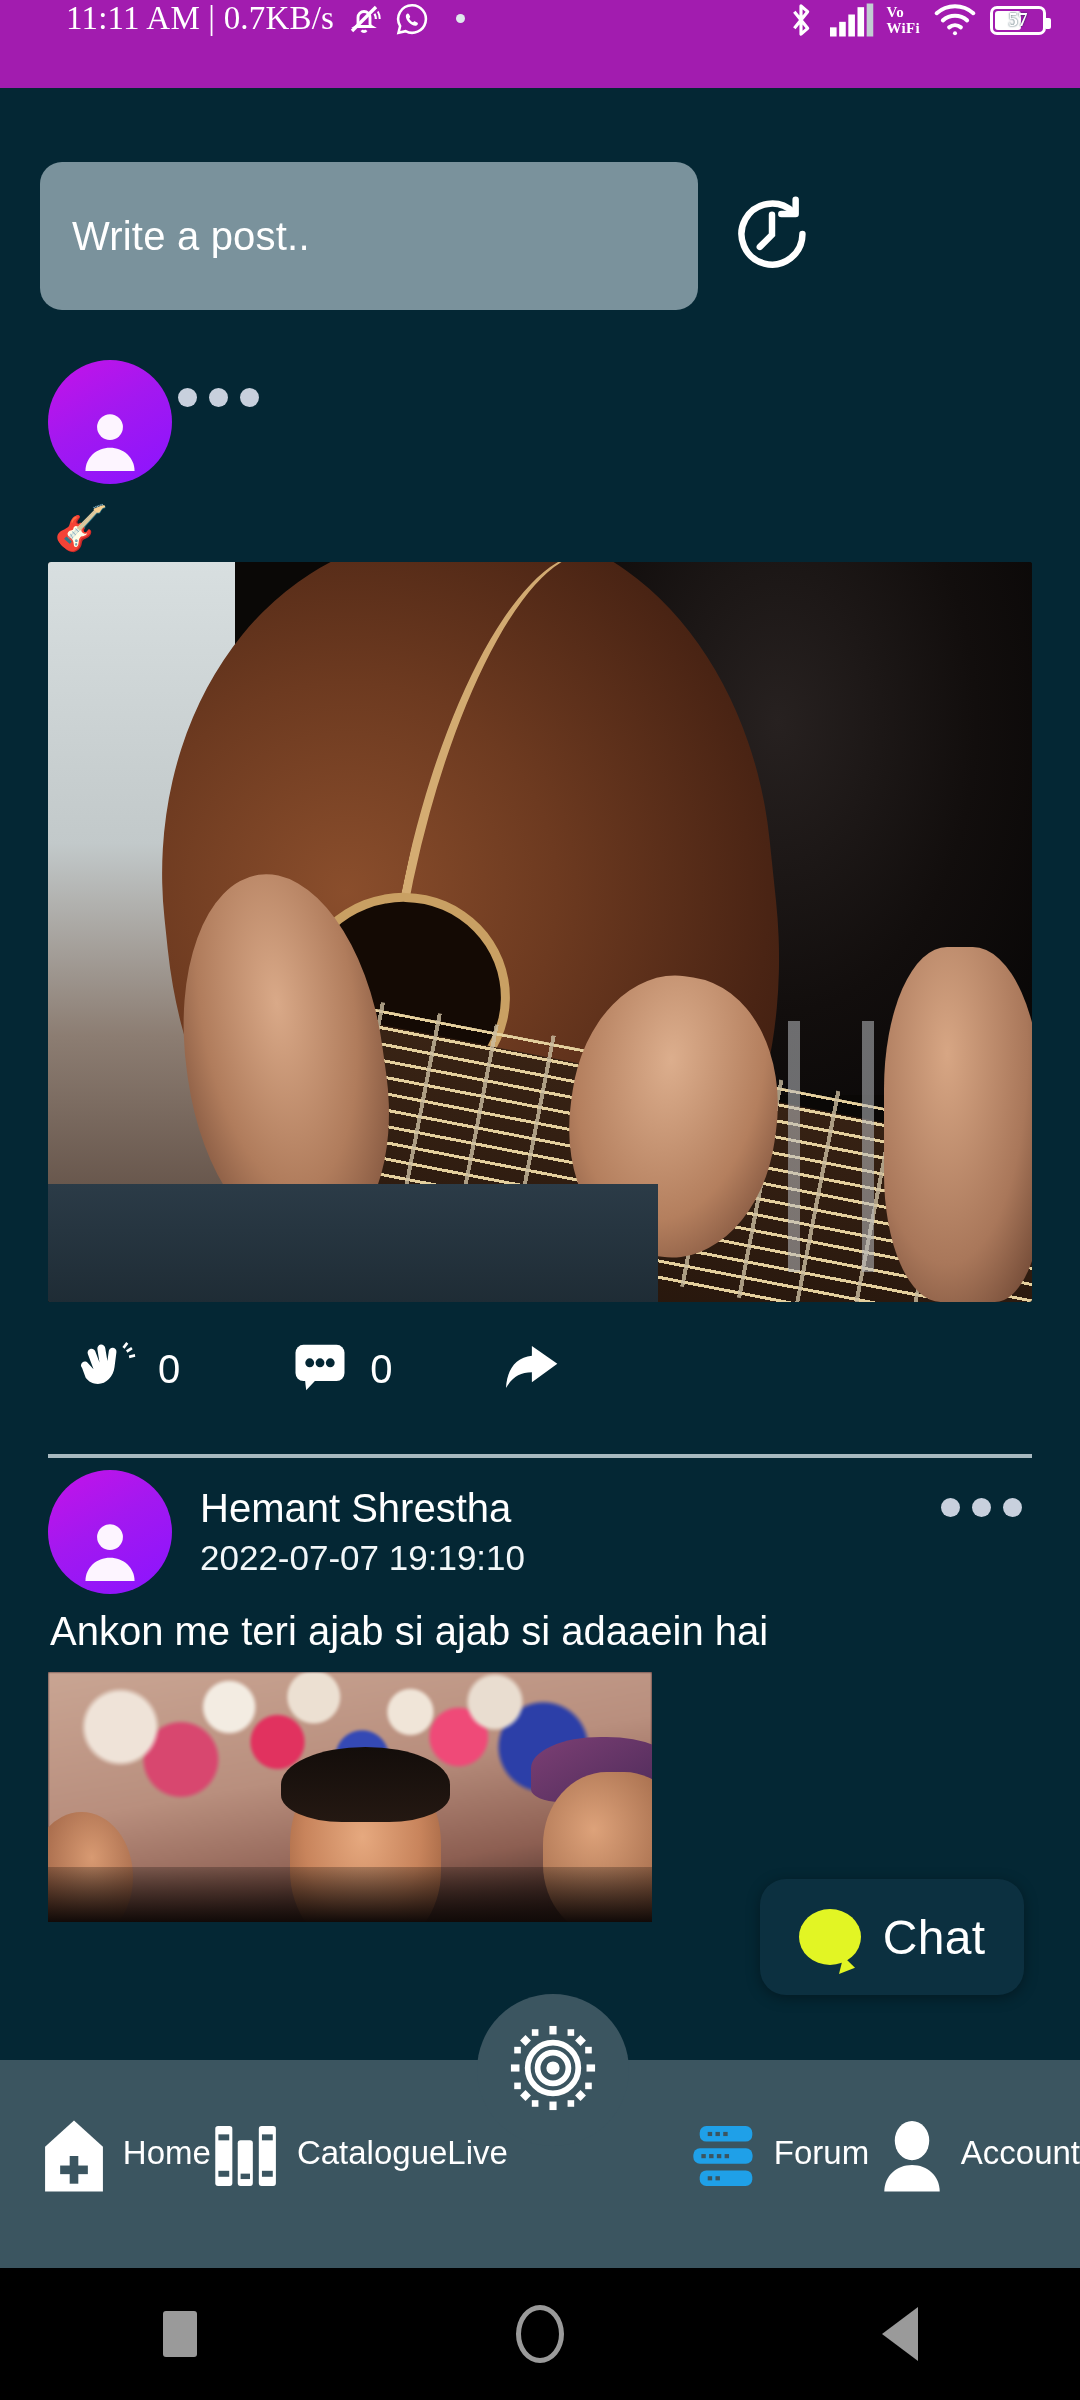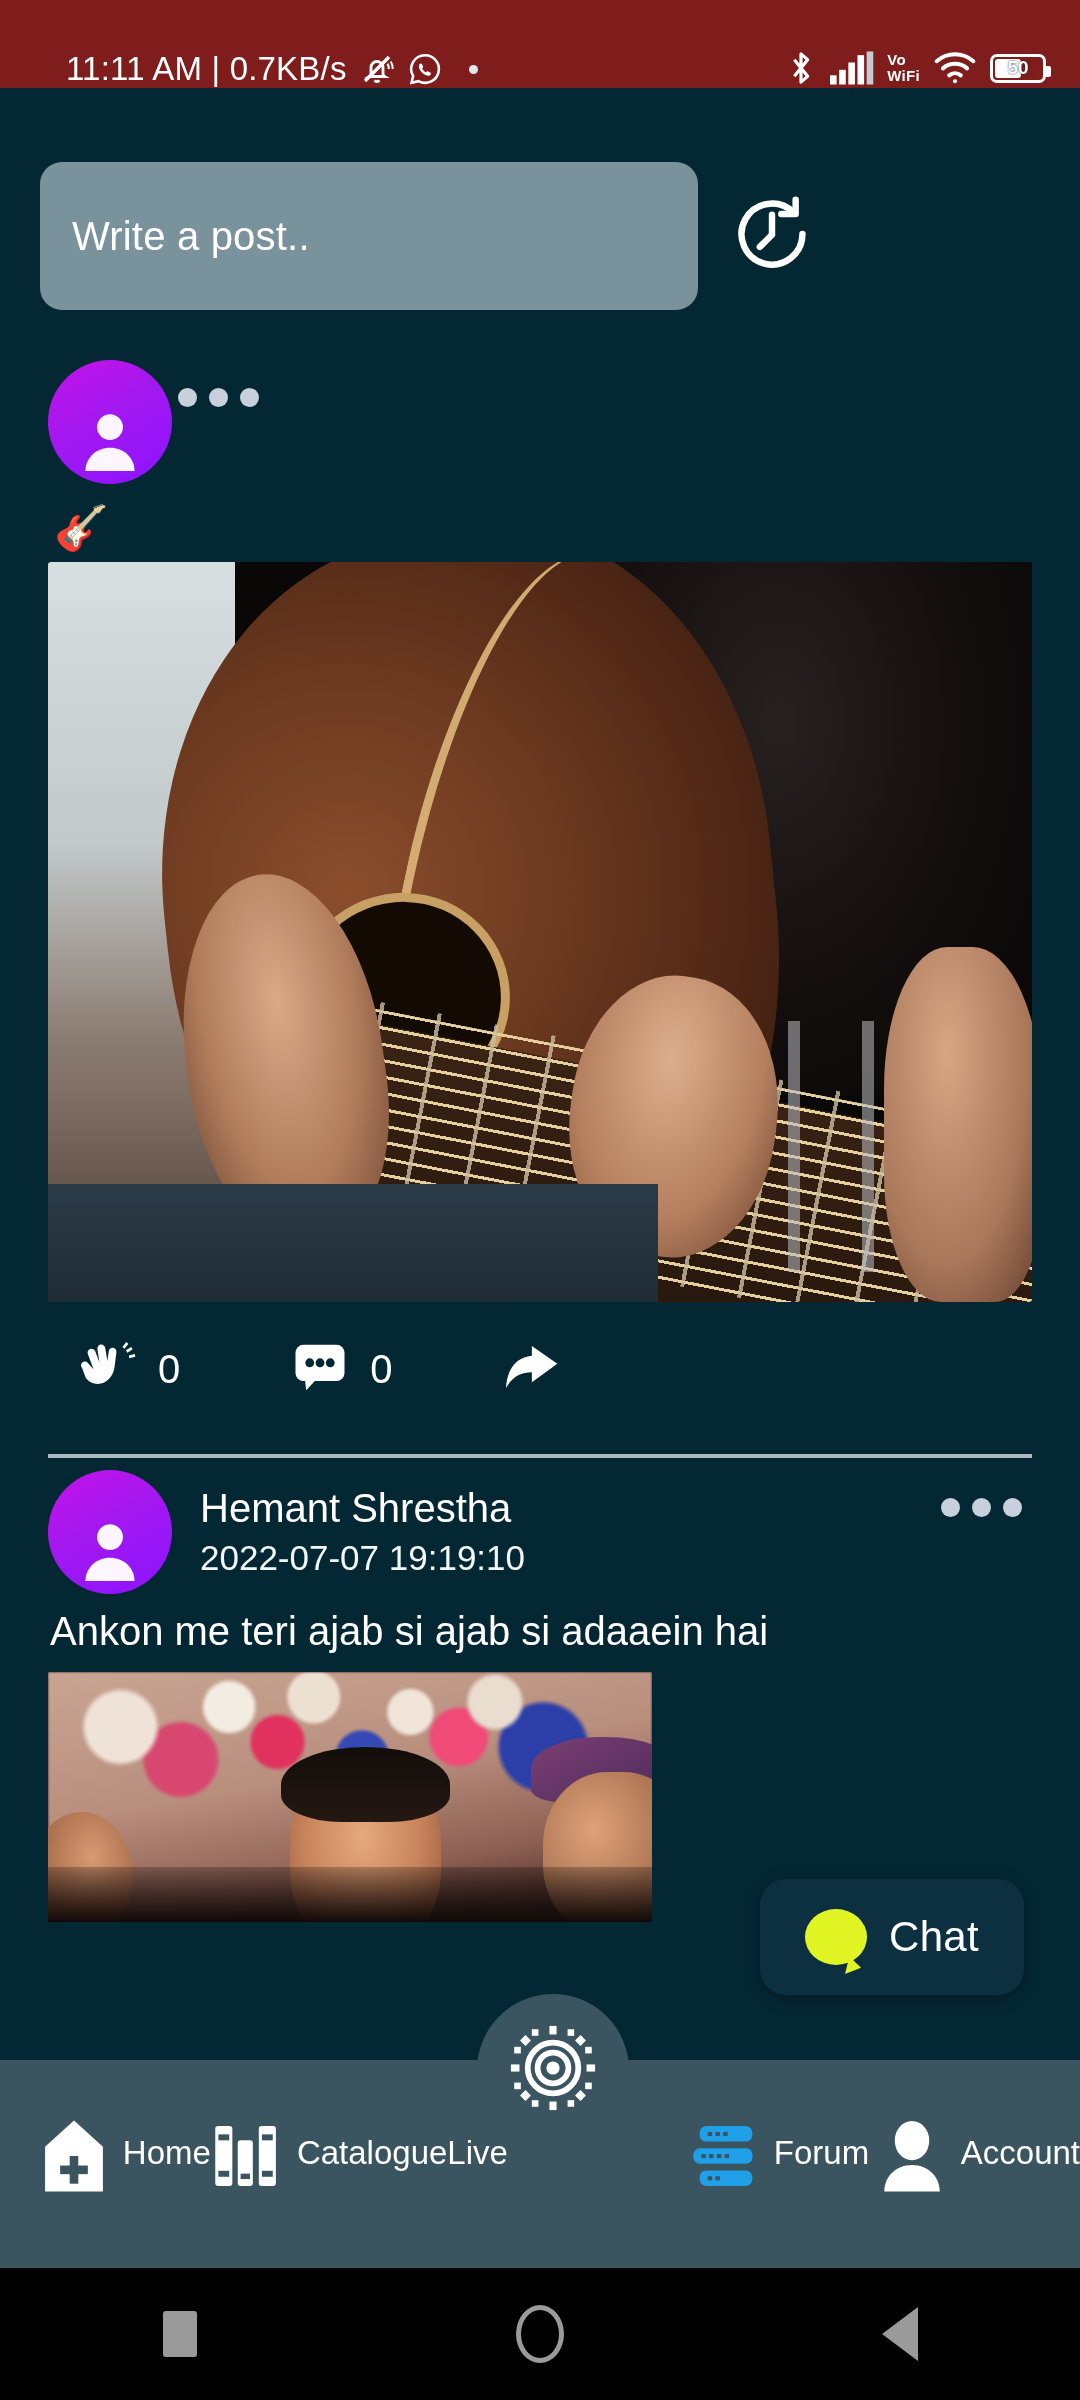--- a/index.html
+++ b/index.html
@@ -13,26 +13,27 @@
     position:relative;
     width:1080px; height:2400px;
     background:#042734;
     overflow:hidden;
   }
 
   
   .statusbar {
     position:absolute; top:0; left:0;
     width:1080px; height:88px;
-    display:flex; align-items:flex-end;
+    display:flex; align-items:flex-start;
     justify-content:space-between;
     padding:0 34px 0 66px;
     color:#ffffff;
-    background:#7f1d1d;
+    background:#a21caf;
     z-index:40;
+    font-family:Liberation Serif, serif;
   }
   .sb-left { display:flex; align-items:center; gap:12px; }
   .sb-clock {
     font-size:33px; font-weight:400; letter-spacing:.2px;
     white-space:nowrap; color:#fff;
   }
   .sb-right { display:flex; align-items:center; gap:13px; }
   .sb-icon { display:flex; align-items:center; }
   .sb-dot { width:9px; height:9px; border-radius:50%; background:#dfe8ec; margin-left:14px; }
 
@@ -220,21 +221,21 @@
     position:relative;
   }
   .chat-bubble::after{
     content:''; position:absolute; right:6px; bottom:-11px;
     width:0; height:0;
     border-left:14px solid #e2f524;
     border-bottom:10px solid transparent;
     border-top:8px solid transparent;
     transform:rotate(14deg);
   }
-  .chat-label { font-size:42px; color:#ffffff; letter-spacing:.3px; }
+  .chat-label { font-size:48px; color:#ffffff; letter-spacing:.3px; }
 
   
   .bottomnav {
     position:absolute; left:0; top:2060px;
     width:1080px; height:208px;
     background:#3b5560;
     display:flex; align-items:flex-end;
     z-index:30;
   }
   .nav-item {
@@ -320,21 +321,21 @@
       <span class="sb-icon">
         <svg width="44" height="34" viewBox="0 0 24 18" fill="none" stroke="#fff" stroke-width="2.2" stroke-linecap="round">
           <path d="M2 5.3a15 15 0 0 1 20 0"></path>
           <path d="M5.4 9.2a10 10 0 0 1 13.2 0"></path>
           <path d="M8.8 13a5 5 0 0 1 6.4 0"></path>
           <circle cx="12" cy="16.2" r="1.1" fill="#fff" stroke="none"></circle>
         </svg>
       </span>
       <span class="batt">
         <span class="batt-fill"></span>
-        <span class="batt-num">50</span>
+        <span class="batt-num">57</span>
       </span>
     </div>
   </div>
 
   <div class="composer">
     <input class="compose-input" type="text" placeholder="Write a post.." style="">
     <div class="history-btn">
       <span>
         <svg width="86" height="86" viewBox="0 0 24 24" fill="none" stroke="#ffffff" stroke-width="1.8" stroke-linecap="round">
           <path d="M20.5 12a8.5 8.5 0 1 1-2.6-6.1"></path>

